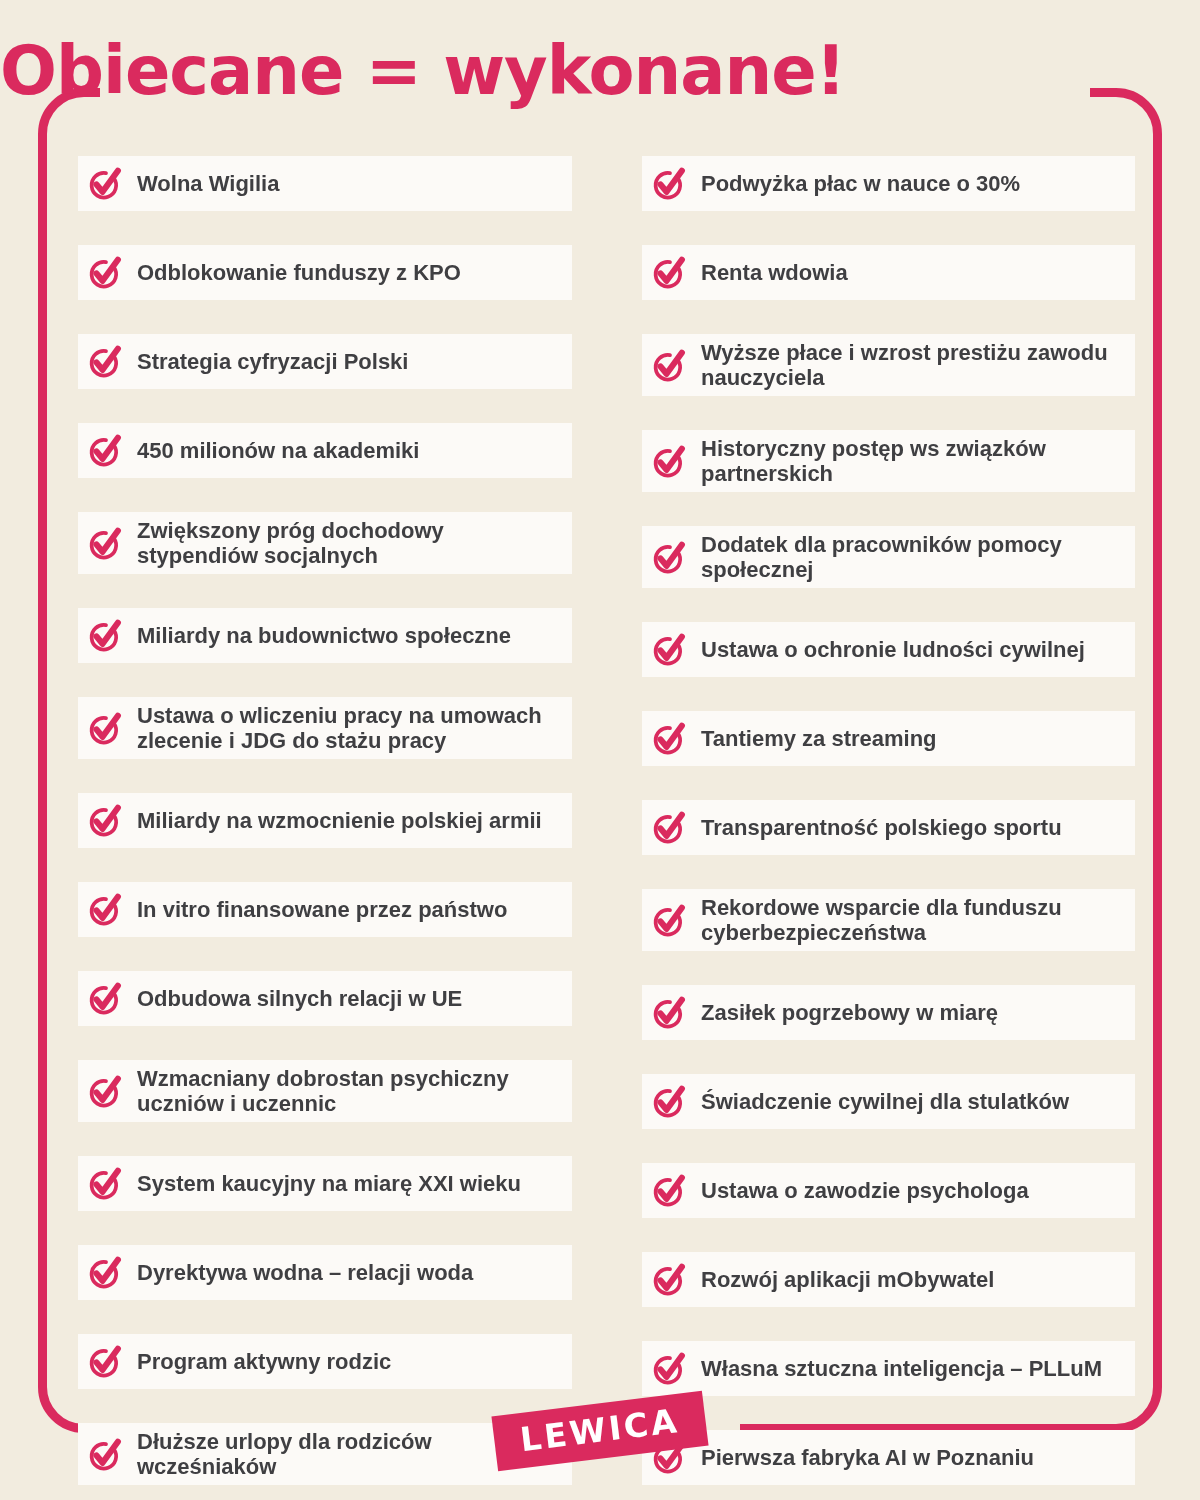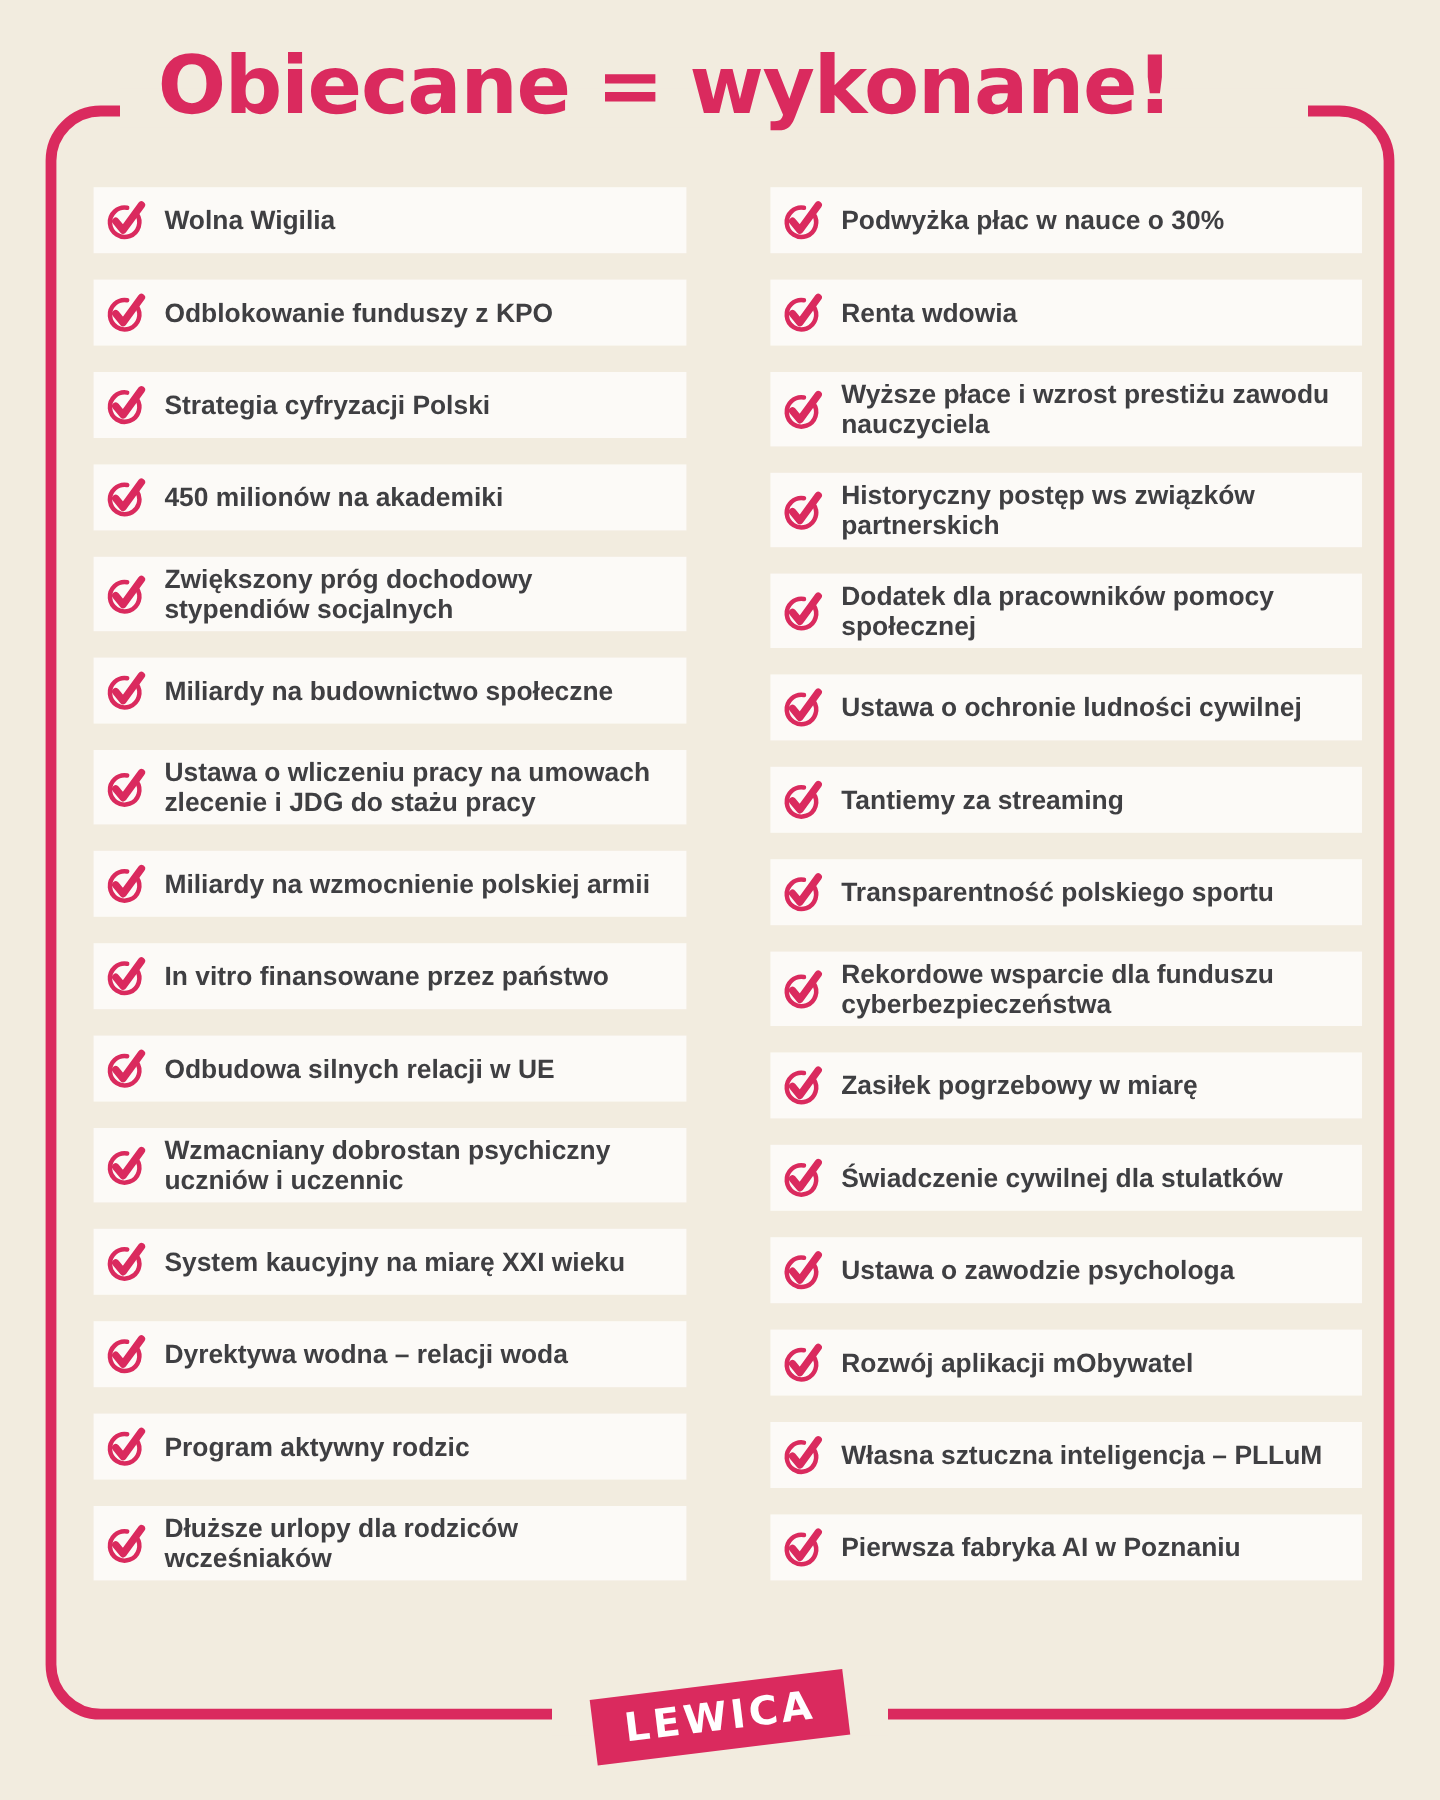--- a/index.html
+++ b/index.html
@@ -27,35 +27,34 @@
     border-radius:46px;
   }
   
   .patch{position:absolute;background:var(--bg);}
   .patch-top{left:100px; top:74px; width:990px; height:32px;}
   .patch-bottom{left:460px; top:1412px; width:280px; height:34px;}
 
   .title{
     position:absolute;
     left:0; top:32px; width:1108px;
-    text-align:center;
     font-family:"DejaVu Sans", sans-serif;
     font-weight:bold;
     font-size:67px;
     letter-spacing:-1px;
     color:var(--accent);
     white-space:nowrap;
   }
 
   .col{
     position:absolute;
     top:156px;
     display:flex;
     flex-direction:column;
-    gap:22px;
+    gap:34px;
   }
   .col-left{left:78px;  width:494px;}
   .col-right{left:642px; width:493px;}
 
   .row{
     background:var(--card);
     min-height:55px;
     display:flex;
     align-items:center;
     gap:13px;

